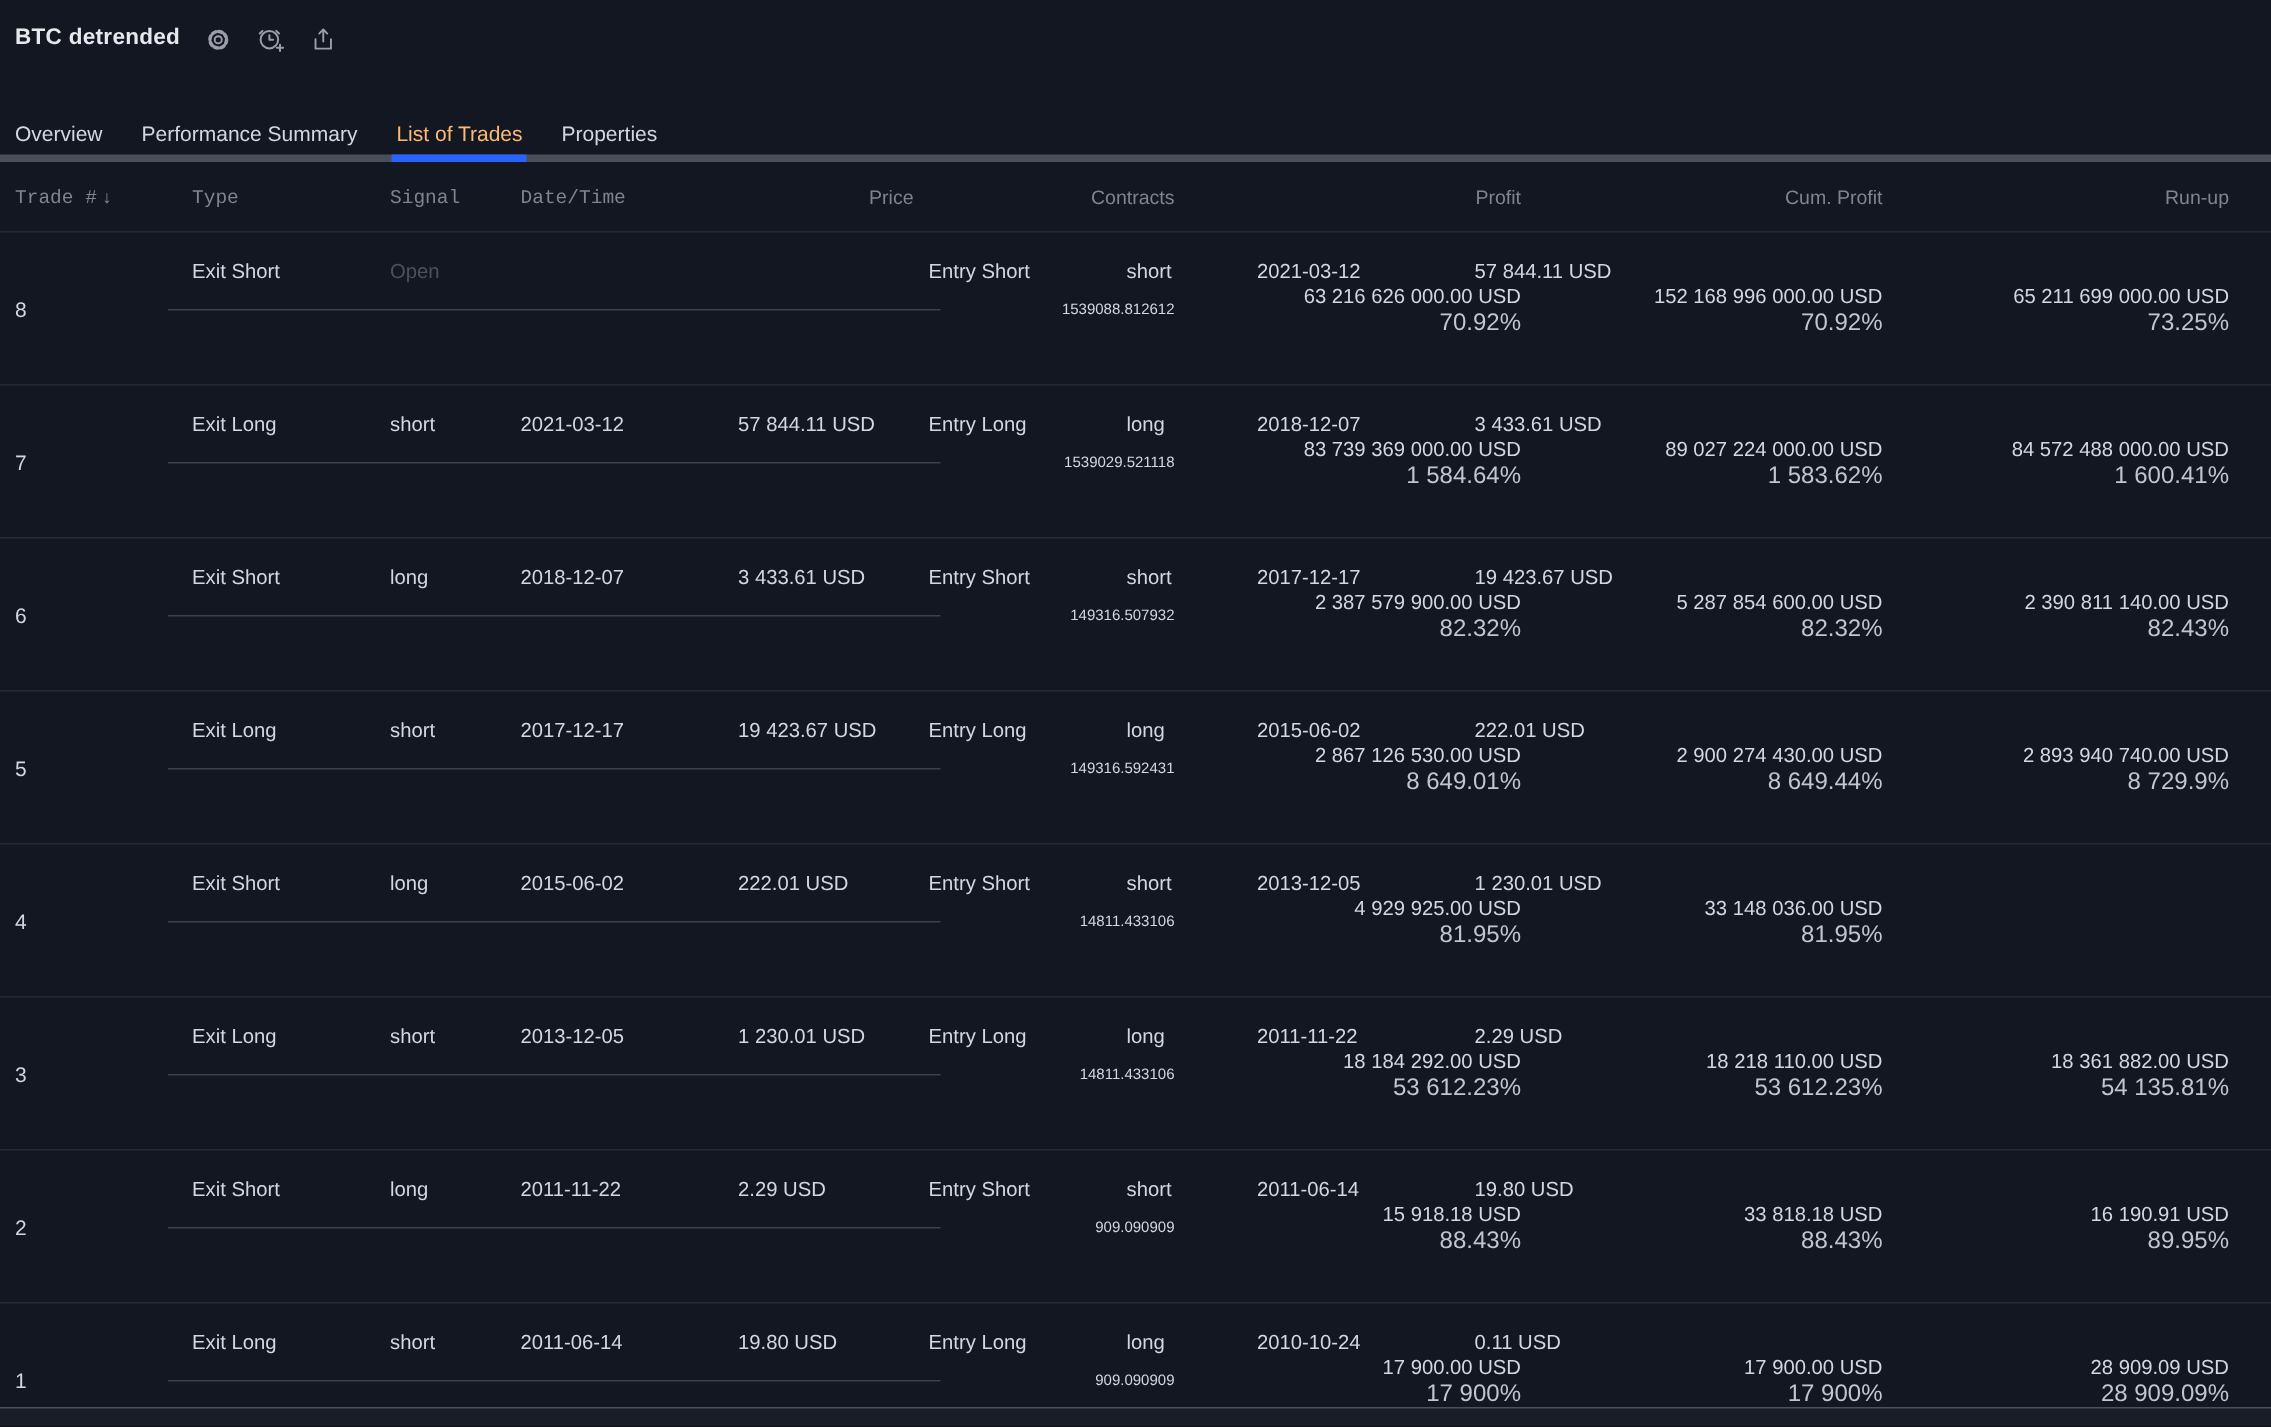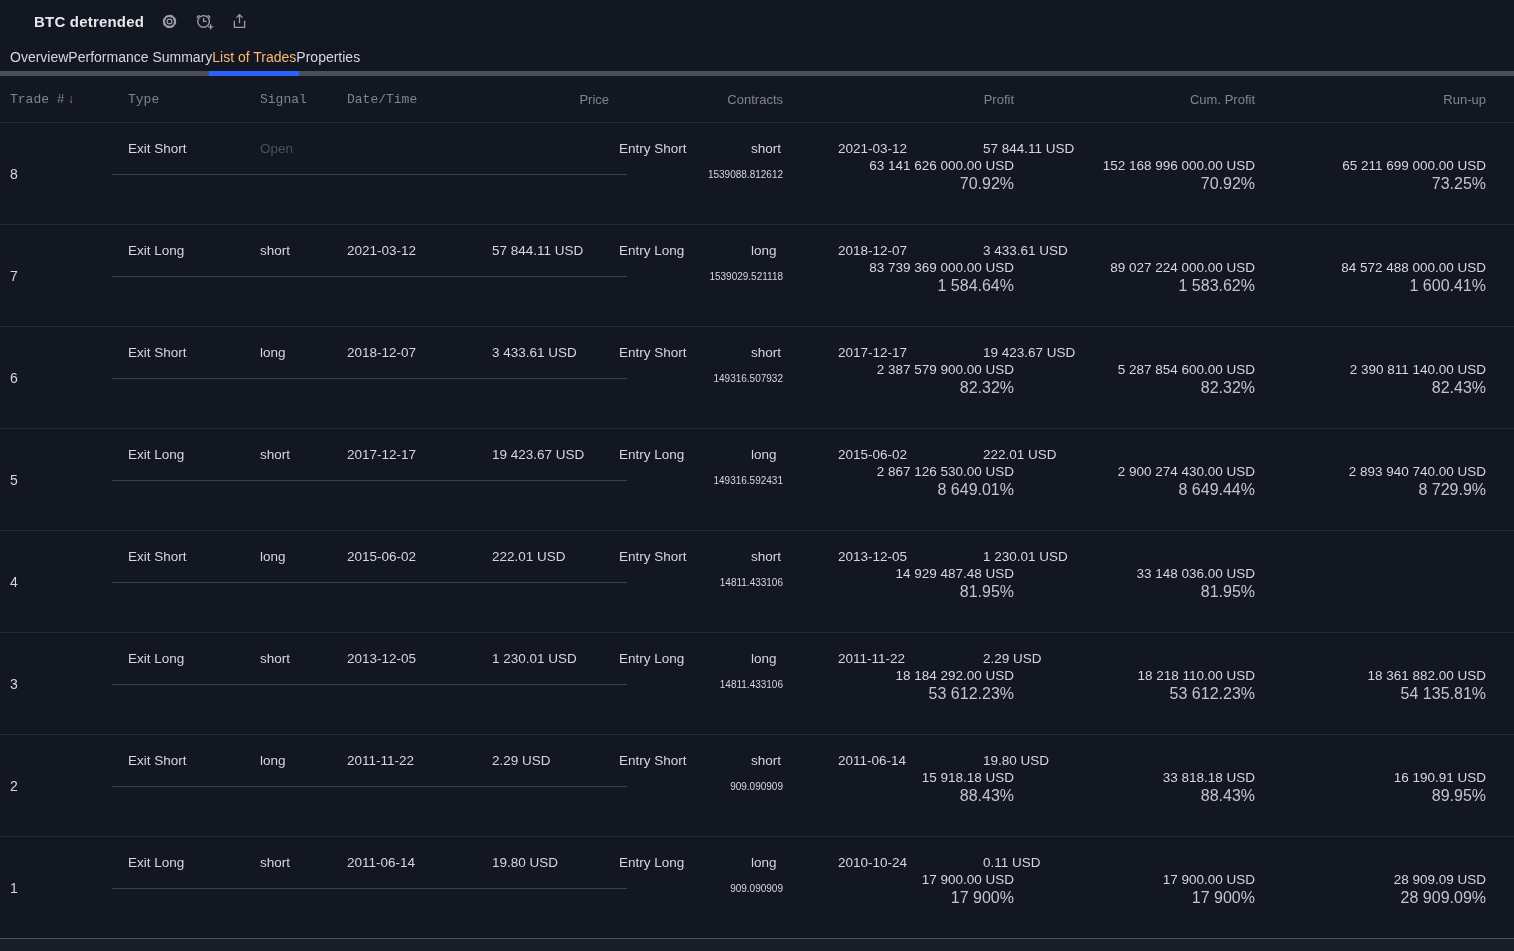--- a/index.html
+++ b/index.html
@@ -1,27 +1,27 @@
 <!DOCTYPE html>
 <html><head>
 <meta charset="utf-8">
 <style>
   html,body{margin:0;padding:0;background:#0b0e15;}
   .app{
     width:1514px;height:951px;background:#131722;overflow:hidden;
     font-family:"Liberation Sans",sans-serif;color:#d4d7df;position:relative;
   }
   
-  .titlebar{display:flex;align-items:center;height:42px;padding:0 10px;margin-left:24px;}
+  .titlebar{display:flex;align-items:flex-start;height:42px;padding:16px 10px;}
   .title{font-size:15px;font-weight:700;color:#e6e8ec;letter-spacing:.2px;}
   .icon-btn{width:20px;height:20px;margin-left:15px;display:flex;align-items:center;justify-content:center;cursor:pointer;}
   .icon-btn svg{stroke:#9b9eaa;fill:none;stroke-width:1.6;stroke-linecap:round;stroke-linejoin:round;}
   
   .tabs-wrap{position:relative;height:34px;}
-  .tabs{display:flex;padding:0 10px;height:29px;}
+  .tabs{display:flex;gap:26px;padding:0 10px;height:29px;}
   .tab{position:relative;height:29px;display:flex;align-items:center;font-size:14px;color:#d4d7df;cursor:pointer;white-space:nowrap;}
   .tab.active{color:#fdba74;}
   .tab.active::after{content:'';position:absolute;left:-3px;right:-3px;bottom:-5px;height:5px;background:#2962ff;z-index:2;}
   .scroll-track{position:absolute;left:0;right:0;bottom:0;height:5px;background:#4a4e58;z-index:1;}
   
   .thead{
     display:grid;grid-template-columns:118px 132px 87px 155px 117px 174px 231px 241px 231px;
     padding-right:28px;height:46px;align-items:center;font-size:13px;color:#7f8490;
   }
   .th{white-space:nowrap;cursor:pointer;}
@@ -115,21 +115,21 @@
         <div class="subrow-divider"></div>
         <div class="subrow">
           <div class="cell">Entry Short</div>
           <div class="cell sig">short</div>
           <div class="cell">2021-03-12</div>
           <div class="cell price">57 844.11 USD</div>
         </div>
       </div>
       <div class="contracts">1539088.812612</div>
       <div class="money-cell">
-        <div class="money">63 141 626 000.00 USD</div>
+        <div class="money">63 216 626 000.00 USD</div>
         <div class="pct">70.92%</div>
       </div>
       <div class="money-cell">
         <div class="money">152 168 996 000.00 USD</div>
         <div class="pct">70.92%</div>
       </div>
       <div class="money-cell">
         <div class="money">65 211 699 000.00 USD</div>
         <div class="pct">73.25%</div>
       </div>
@@ -243,21 +243,21 @@
         <div class="subrow-divider"></div>
         <div class="subrow">
           <div class="cell">Entry Short</div>
           <div class="cell sig">short</div>
           <div class="cell">2013-12-05</div>
           <div class="cell price">1 230.01 USD</div>
         </div>
       </div>
       <div class="contracts">14811.433106</div>
       <div class="money-cell">
-        <div class="money">14 929 487.48 USD</div>
+        <div class="money">4 929 925.00 USD</div>
         <div class="pct">81.95%</div>
       </div>
       <div class="money-cell">
         <div class="money">33 148 036.00 USD</div>
         <div class="pct">81.95%</div>
       </div>
     </div>
 
     <div class="trade-group">
       <div class="tradenum">3</div>

